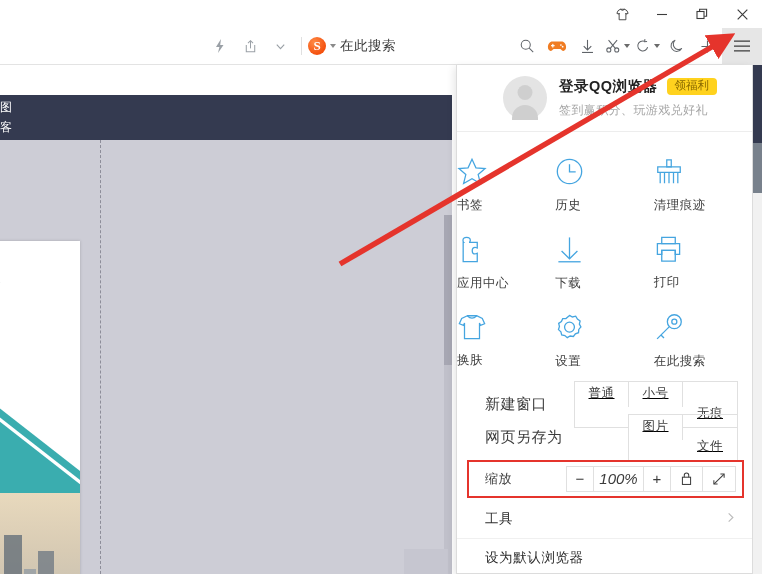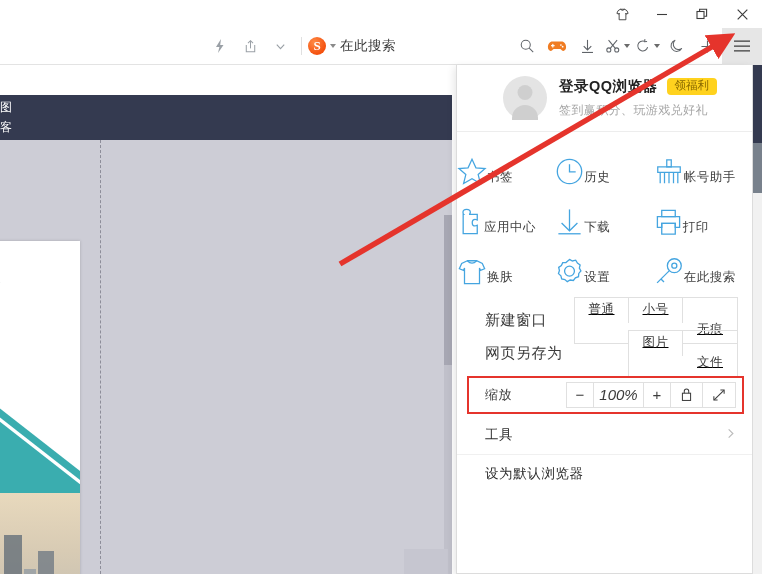--- a/index.html
+++ b/index.html
@@ -154,21 +154,21 @@
     font-size: 11.5px; border-radius: 4px; padding: 2px 8px 3px; line-height: 1;
     white-space: nowrap;
   }
   .acct-sub { font-size: 12px; color: #a6a6a6; margin-top: 6px; letter-spacing: .4px; }
 
   .icon-grid {
     display: grid; grid-template-columns: repeat(3, 1fr);
     padding: 16px 0 6px;
   }
   .grid-cell {
-    display: flex; align-items: flex-end;
+    display: flex; flex-direction: column; align-items: flex-start;
     padding: 9px 0 12px; color: #45a5e0; font-family: Liberation Mono, monospace;
   }
   .grid-cell svg { display: block; }
   .grid-label {
     margin-top: 11px; font-size: 12.5px; color: #3f3f3f; letter-spacing: .5px;
   }
 
   .opt-row {
     display: flex; align-items: center; height: 33px; padding: 0 14px 0 28px;
   }
@@ -407,21 +407,21 @@
       </div>
 
       <div class="grid-cell">
         <span>
           <svg width="30" height="29" viewBox="0 0 32 30" fill="none" stroke="#45a5e0" stroke-width="1.35">
             <path d="M13.6 2.5 H18.4 V10 H13.6 Z"></path>
             <path d="M4 10 H28 V16 H4 Z"></path>
             <path d="M6.6 16 V27.5 M11.2 16 V27.5 M16 16 V27.5 M20.8 16 V27.5 M25.4 16 V27.5"></path>
           </svg>
         </span>
-        <span class="grid-label">帐号助手</span>
+        <span class="grid-label">清理痕迹</span>
       </div>
 
       <div class="grid-cell">
         <span>
           <svg width="27" height="29" viewBox="0 0 28 30" fill="none" stroke="#45a5e0" stroke-width="1.35">
             <path d="M10 2.5 C12.6 2.5 13.8 4 13.8 5.5 C13.8 6.6 13.1 7 13.1 7.6 H21 V13.5
                      C20.4 13.5 19.9 12.8 18.8 12.8 C17.2 12.8 15.8 14 15.8 16.2 C15.8 18.4 17.2 19.6 18.8 19.6
                      C19.9 19.6 20.4 18.9 21 18.9 V27.5 H6.4 V7.6 H6.9 C6.3 7 6.2 6.6 6.2 5.5
                      C6.2 4 7.4 2.5 10 2.5 Z"></path>
           </svg>

